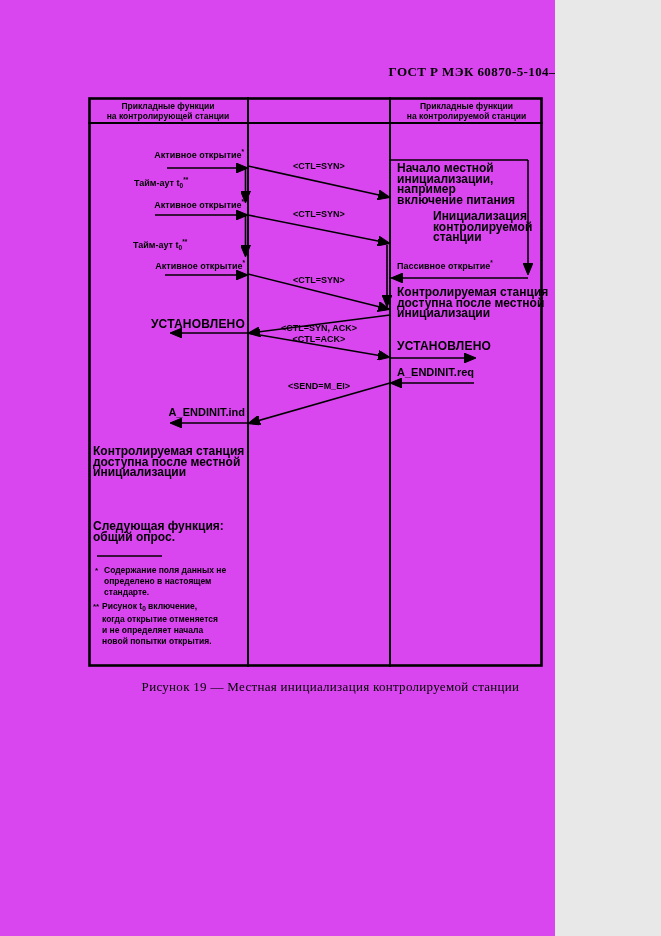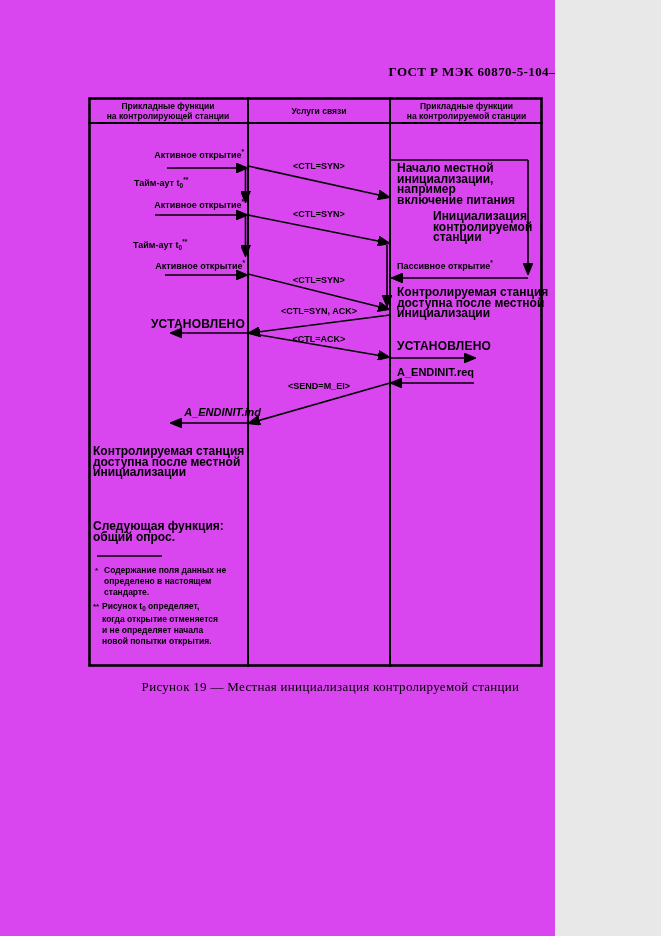--- a/index.html
+++ b/index.html
@@ -65,67 +65,66 @@
 
     <line x1="302" y1="63" x2="440" y2="63" stroke-width="1.6"></line>
     <line x1="440" y1="63" x2="440" y2="176" stroke-width="1.6" marker-end="url(#ar)"></line>
     <line x1="440" y1="181" x2="305" y2="181" stroke-width="1.6" marker-end="url(#ar)"></line>
     <line x1="302" y1="261" x2="386" y2="261" stroke-width="1.6" marker-end="url(#ar)"></line>
     <line x1="386" y1="286" x2="304" y2="286" stroke-width="1.6" marker-end="url(#ar)"></line>
   </svg>
 
   <div class="abs hdr-cell" style="left:88px;top:99px;width:160px;height:24px;">Прикладные функции
 на контролирующей станции</div>
-  <div class="abs hdr-cell" style="left:248px;top:99px;width:142px;height:24px;">Услуги связи</div>
   <div class="abs hdr-cell" style="left:390px;top:99px;width:153px;height:24px;">Прикладные функции
 на контролируемой станции</div>
 
   <div class="abs lbl ralign" style="left:88px;top:147px;width:156px;">
     <span>Активное открытие</span><sup>*</sup>
   </div>
   <div class="abs lbl" style="left:134px;top:175px;">
     <span>Тайм-аут t</span><sub>0</sub><sup>**</sup>
   </div>
   <div class="abs lbl ralign" style="left:88px;top:197px;width:156px;">
     <span>Активное открытие</span><sup>*</sup>
   </div>
   <div class="abs lbl" style="left:133px;top:237px;">
     <span>Тайм-аут t</span><sub>0</sub><sup>**</sup>
   </div>
   <div class="abs lbl ralign" style="left:88px;top:258px;width:157px;">
     <span>Активное открытие</span><sup>*</sup>
   </div>
   <div class="abs big ralign" style="left:88px;top:317px;width:157px;">УСТАНОВЛЕНО</div>
-  <div class="abs mono-lbl ralign" style="left:104px;top:406px;width:157px;font-style:italic;">A_ENDINIT.ind</div>
+  <div class="abs mono-lbl ralign" style="left:88px;top:406px;width:157px;">A_ENDINIT.ind</div>
   <div class="abs blk" style="left:93px;top:446px;">Контролируемая станция
 доступна после местной
 инициализации</div>
   <div class="abs blk" style="left:93px;top:521px;">Следующая функция:
 общий опрос.</div>
 
   <div class="abs fn" style="left:95px;top:565px;width:150px;">
     <span class="mk">*</span>
     <div class="tx">Содержание поля данных не
 определено в настоящем
 стандарте.</div>
   </div>
   <div class="abs fn" style="left:93px;top:601px;width:155px;">
     <span class="mk">**</span>
     <div>
-      <div><span>Рисунок t</span><sub>0</sub><span> определяет,</span></div>
+      <div><span>Рисунок t</span><sub>0</sub><span> включение,</span></div>
       <div class="tx">когда открытие отменяется
 и не определяет начала
 новой попытки открытия.</div>
     </div>
   </div>
 
   <div class="abs mid-lbl" style="left:248px;top:161px;width:142px;">&lt;CTL=SYN&gt;</div>
   <div class="abs mid-lbl" style="left:248px;top:209px;width:142px;">&lt;CTL=SYN&gt;</div>
   <div class="abs mid-lbl" style="left:248px;top:275px;width:142px;">&lt;CTL=SYN&gt;</div>
-  <div class="abs mid-lbl" style="left:248px;top:306px;width:142px;">&lt;CTL=SYN, ACK&gt;</div>
+  <div class="abs mid-lbl" style="left:248px;top:323px;width:142px;">&lt;CTL=SYN, ACK&gt;</div>
   <div class="abs mid-lbl" style="left:248px;top:334px;width:142px;">&lt;CTL=ACK&gt;</div>
   <div class="abs mid-lbl" style="left:248px;top:381px;width:142px;">&lt;SEND=M_EI&gt;</div>
 
   <div class="abs blk" style="left:397px;top:163px;">Начало местной
 инициализации, например
 включение питания</div>
   <div class="abs blk" style="left:397px;top:211px;margin-left:36px;">Инициализация
 контролируемой станции</div>
   <div class="abs lbl" style="left:397px;top:258px;">
     <span>Пассивное открытие</span><sup>*</sup>

